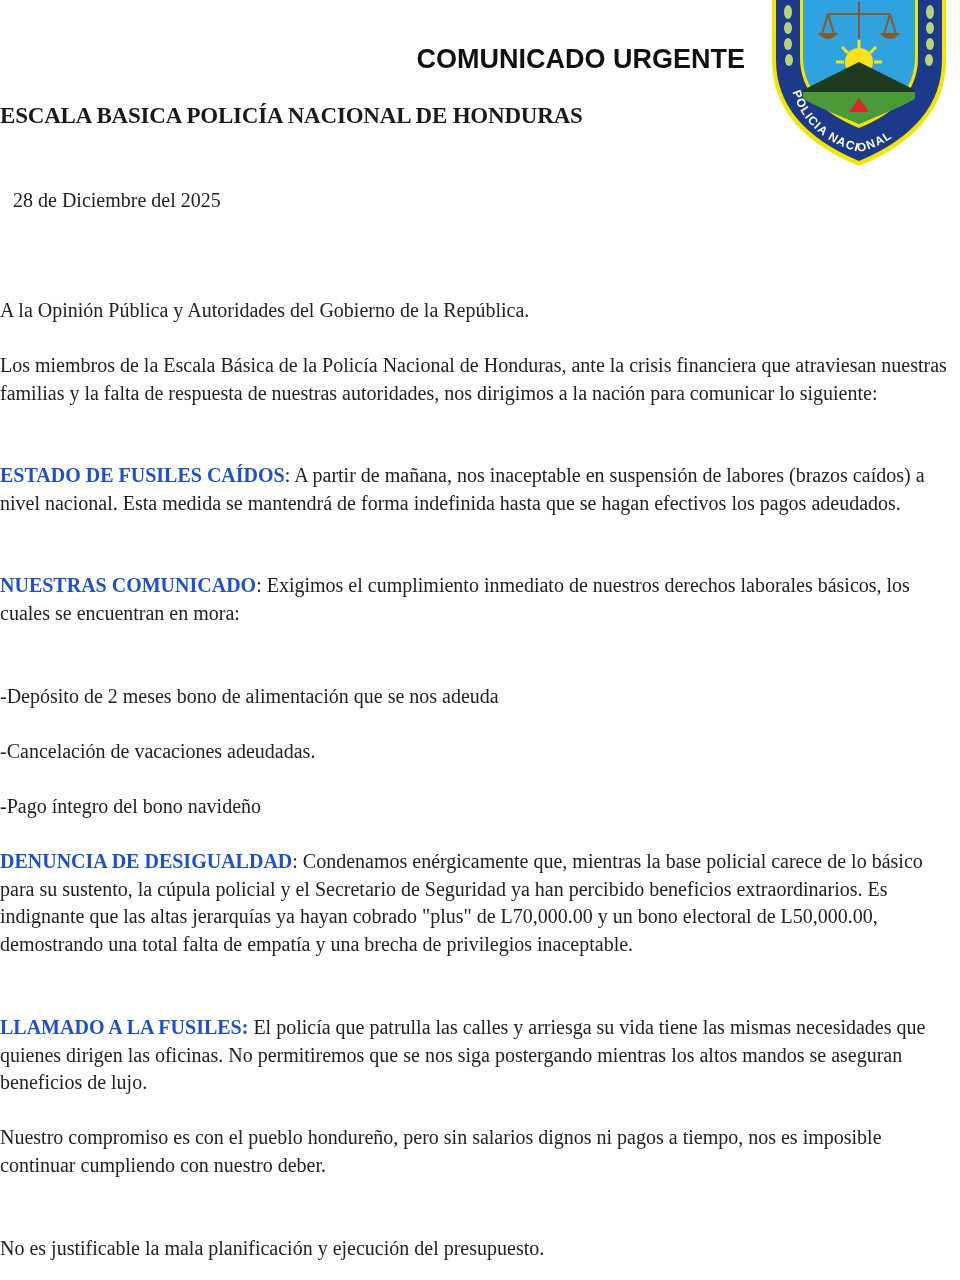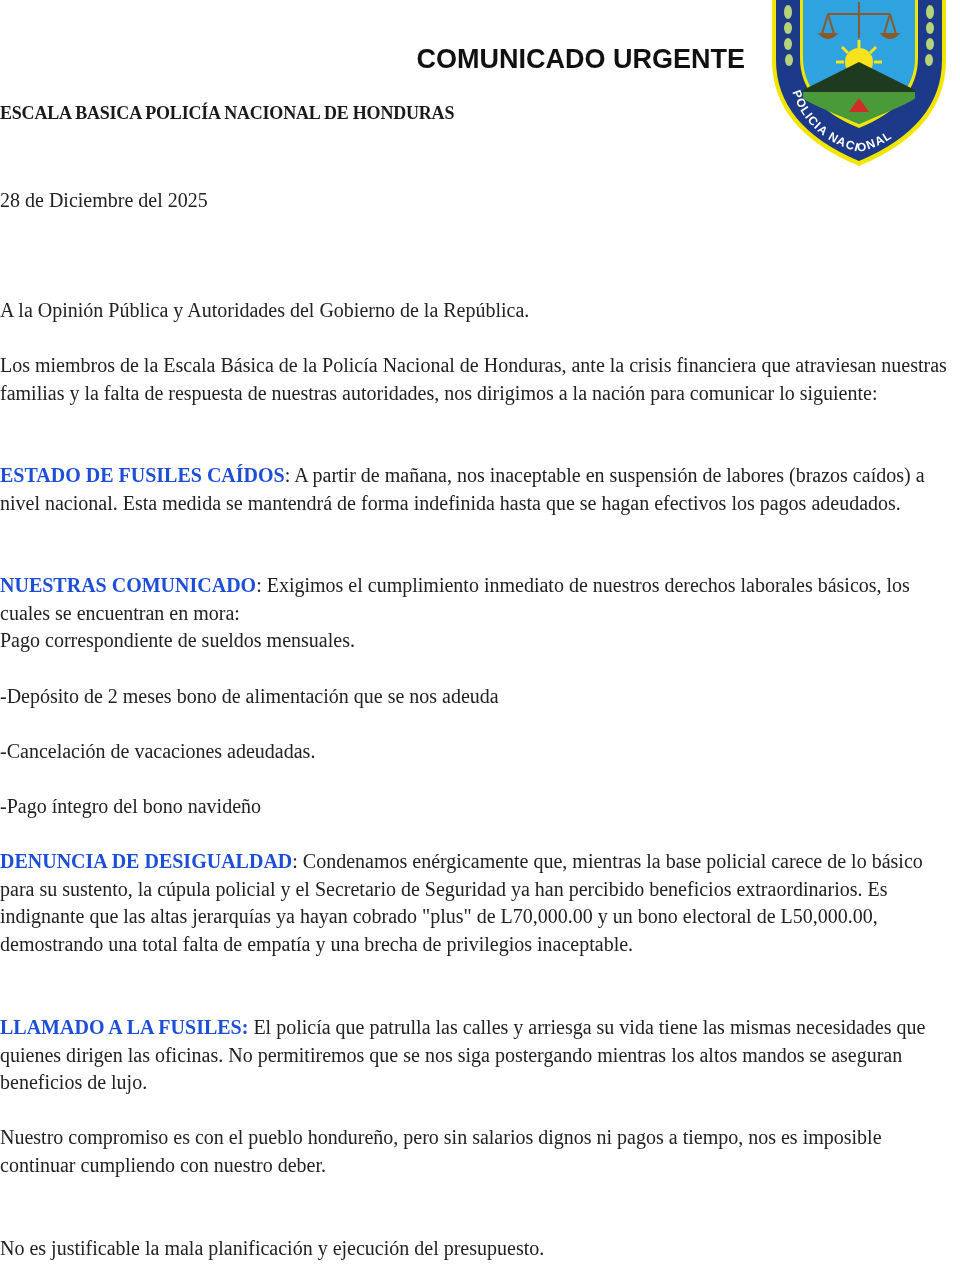--- a/index.html
+++ b/index.html
@@ -3,22 +3,22 @@
   <meta charset="utf-8">
   <style>
     html, body { margin: 0; padding: 0; background: #ffffff; }
     body { width: 960px; height: 1280px; position: relative; overflow: hidden; color: #1a1a1a; }
     .title {
       position: absolute; left: 0; top: 0; width: 745px; text-align: right;
       font-family: "Liberation Sans", sans-serif; font-weight: bold; font-size: 27px;
       line-height: 34px; color: #111; margin-top: 42px;
     }
     .serif { font-family: "Liberation Serif", serif; font-size: 20px; line-height: 27.5px; color: #222; }
-    .org { position: absolute; left: 0; top: 103px; font-family: "Liberation Serif", serif; font-weight: bold; font-size: 18px; color: #1a1a1a; letter-spacing: -0.2px; }
-    .date { position: absolute; left: 0; top: 187px; }
+    .org { position: absolute; left: 0; top: 103px; font-family: "Liberation Serif", serif; font-weight: bold; font-size: 23px; color: #1a1a1a; letter-spacing: -0.2px; }
+    .date { position: absolute; left: 13px; top: 187px; }
     .p { position: absolute; left: 0; width: 962px; margin: 0; }
     .p b { font-weight: bold; color: #1d4ed8; }
     .badge { position: absolute; left: 764px; top: 0; width: 190px; height: 168px; }
   </style>
 </head>
 <body>
 
 <div>
 
   <div class="title">COMUNICADO URGENTE</div>
@@ -72,21 +72,20 @@
 
   <p class="p serif" style="top:297px;">A la Opinión Pública y Autoridades del Gobierno de la República.</p>
   <p class="p serif" style="top:352px;">Los miembros de la Escala Básica de la Policía Nacional de Honduras, ante la crisis financiera que atraviesan nuestras familias y la falta de respuesta de nuestras autoridades, nos dirigimos a la nación para comunicar lo siguiente:</p>
 
   <p class="p serif" style="top:462px;">
     <b>ESTADO DE FUSILES CAÍDOS</b><span>: </span><span>A partir de mañana, nos inaceptable en suspensión de labores (brazos caídos) a nivel nacional. Esta medida se mantendrá de forma indefinida hasta que se hagan efectivos los pagos adeudados.</span>
   </p>
 
   <p class="p serif" style="top:572px;">
     <b>NUESTRAS COMUNICADO</b><span>: </span><span>Exigimos el cumplimiento inmediato de nuestros derechos laborales básicos, los cuales se encuentran en mora:</span><br>
-    <span>Pago correspondiente de sueldos mensuales.</span>
   </p>
 
   <p class="p serif" style="top:683px;">-Depósito de 2 meses bono de alimentación que se nos adeuda</p>
   <p class="p serif" style="top:738px;">-Cancelación de vacaciones adeudadas.</p>
   <p class="p serif" style="top:793px;">-Pago íntegro del bono navideño</p>
 
   <p class="p serif" style="top:848px;">
     <b>DENUNCIA DE DESIGUALDAD</b><span>: </span><span>Condenamos enérgicamente que, mientras la base policial carece de lo básico para su sustento, la cúpula policial y el Secretario de Seguridad ya han percibido beneficios extraordinarios. Es indignante que las altas jerarquías ya hayan cobrado "plus" de L70,000.00 y un bono electoral de L50,000.00, demostrando una total falta de empatía y una brecha de privilegios inaceptable.</span>
   </p>
 

